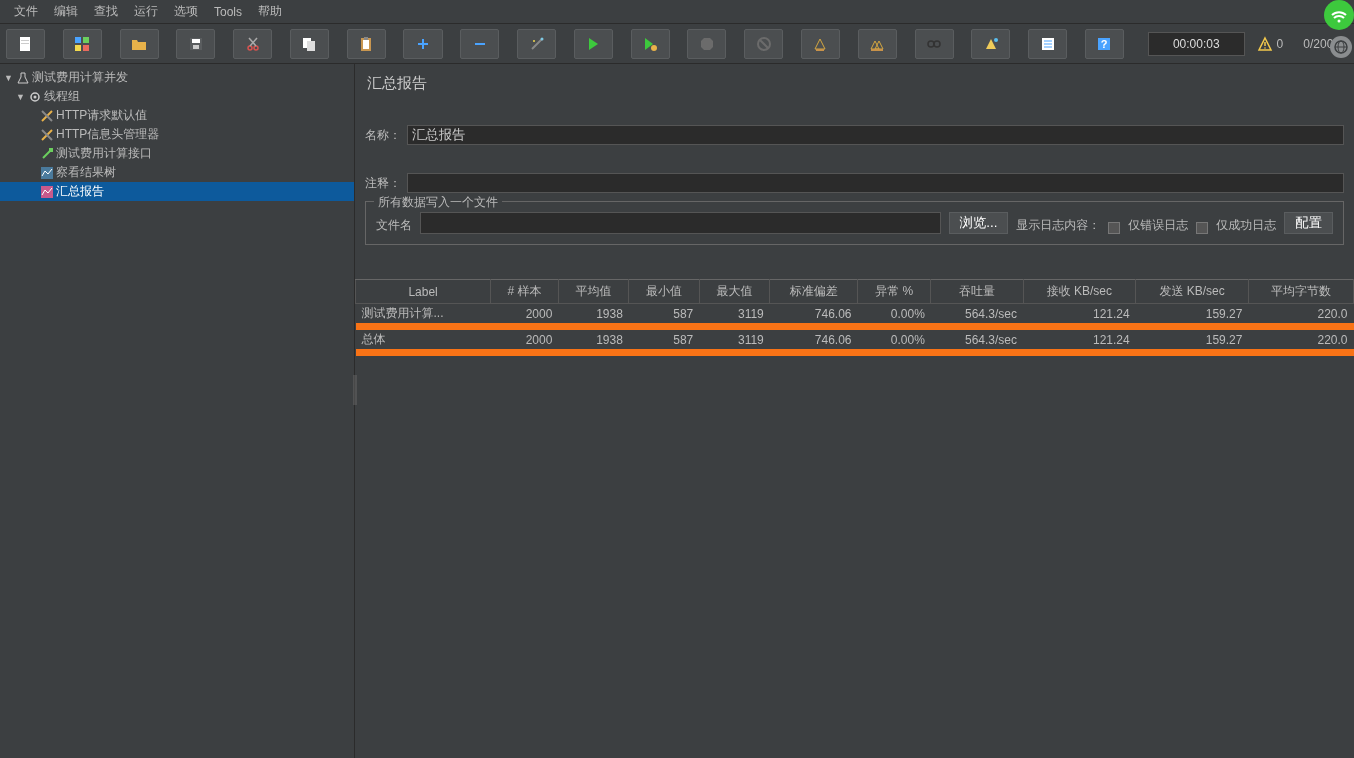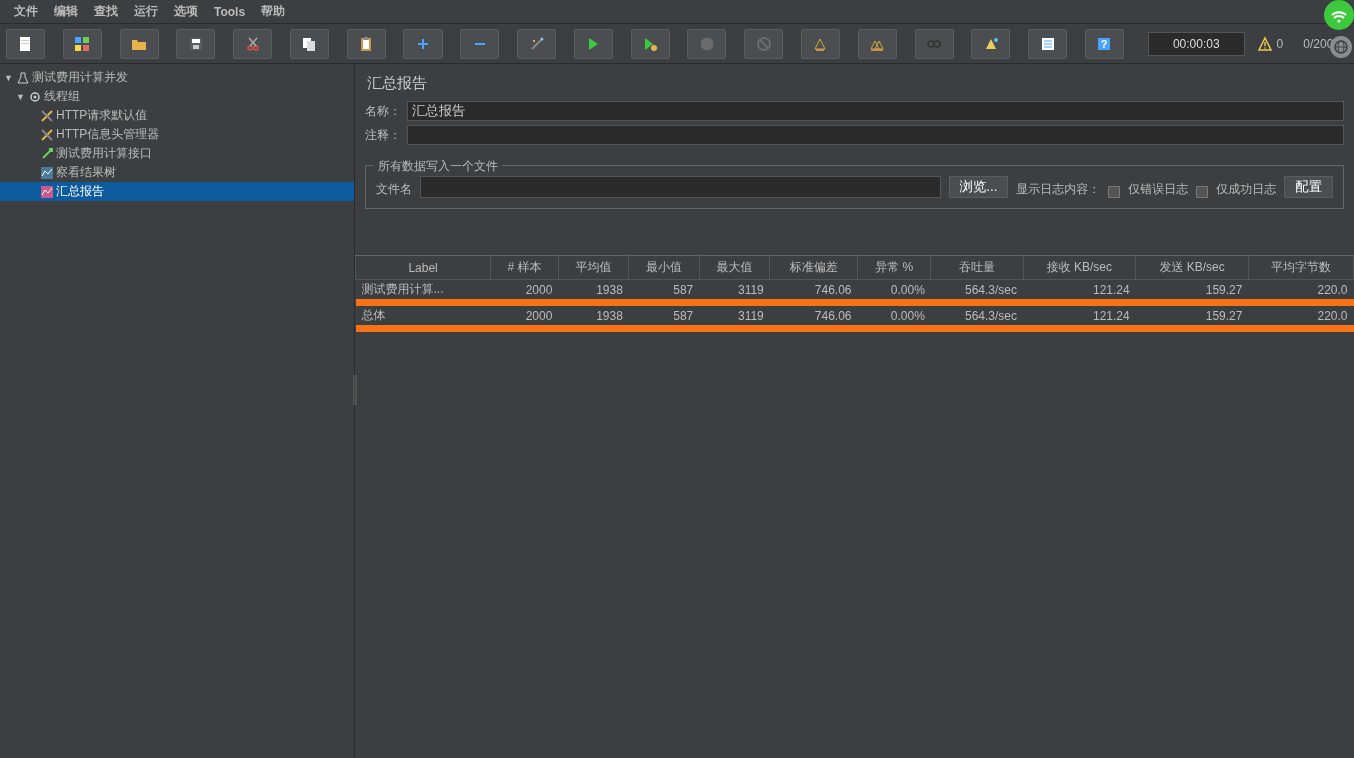--- a/index.html
+++ b/index.html
@@ -14,21 +14,21 @@
   position: relative;
 }
 .menubar {
   display: flex;
   align-items: center;
   height: 24px;
   padding: 0 6px;
   background: #3c3f41;
   border-bottom: 1px solid #2b2b2b;
 }
-.menubar span { padding: 0 8px; cursor: default; font-weight: bold; }
+.menubar span { padding: 0 8px; cursor: default; }
 .toolbar {
   display: flex;
   align-items: center;
   height: 40px;
   padding: 4px 6px;
   gap: 4px;
   background: #3c3f41;
   border-bottom: 1px solid #2b2b2b;
 }
 .toolbar .btn {
@@ -83,32 +83,33 @@
 .panel-title {
   font-size: 15px;
   padding: 10px 12px 6px;
   color: #ccc;
 }
 .field-row {
   display: flex;
   align-items: center;
   padding: 2px 10px;
   gap: 6px;
+  margin-top: 24px;
 }
 .field-row label { width: 36px; }
 .field-row input {
   flex: 1;
   background: #2b2b2b;
   border: 1px solid #555;
   color: #ccc;
   height: 20px;
   padding: 0 4px;
 }
 .fieldset {
-  margin: 18px 10px;
+  margin: 6px 10px;
   border: 1px solid #666;
   padding: 10px;
   position: relative;
 }
 .fieldset .legend {
   position: absolute;
   top: -8px;
   left: 8px;
   background: #3c3f41;
   padding: 0 4px;

